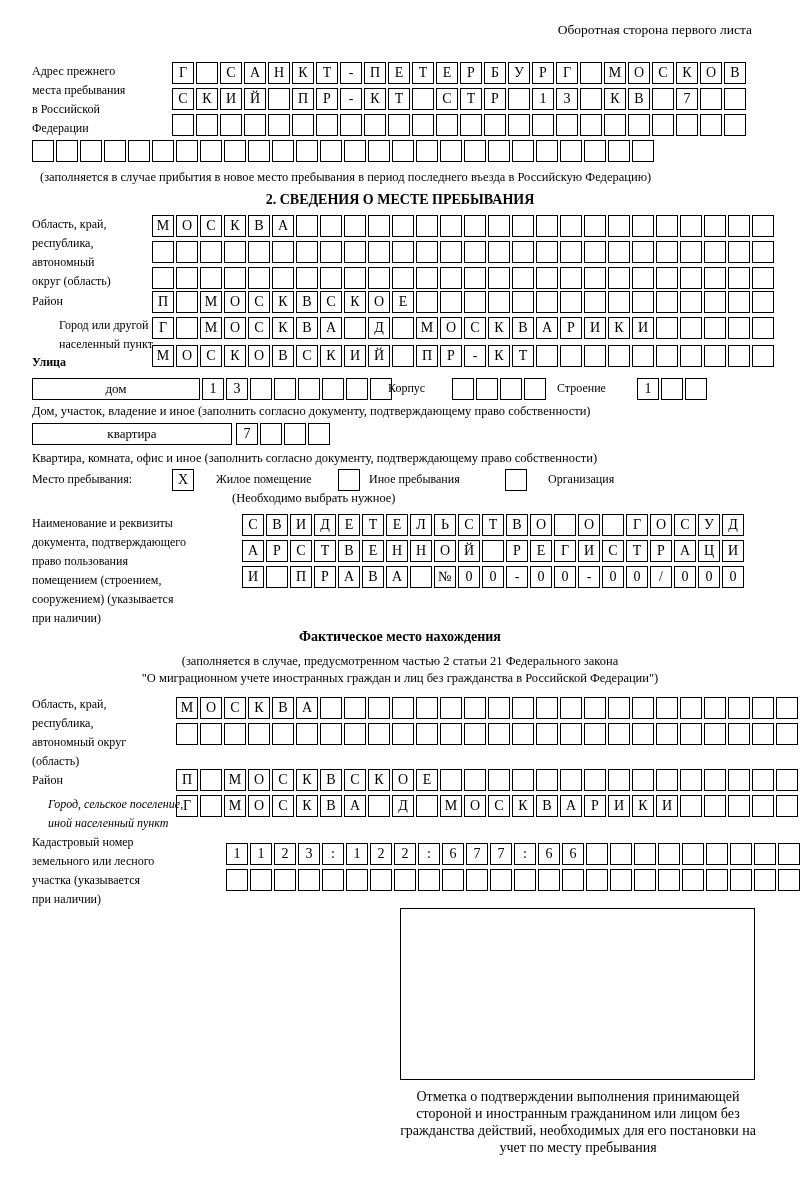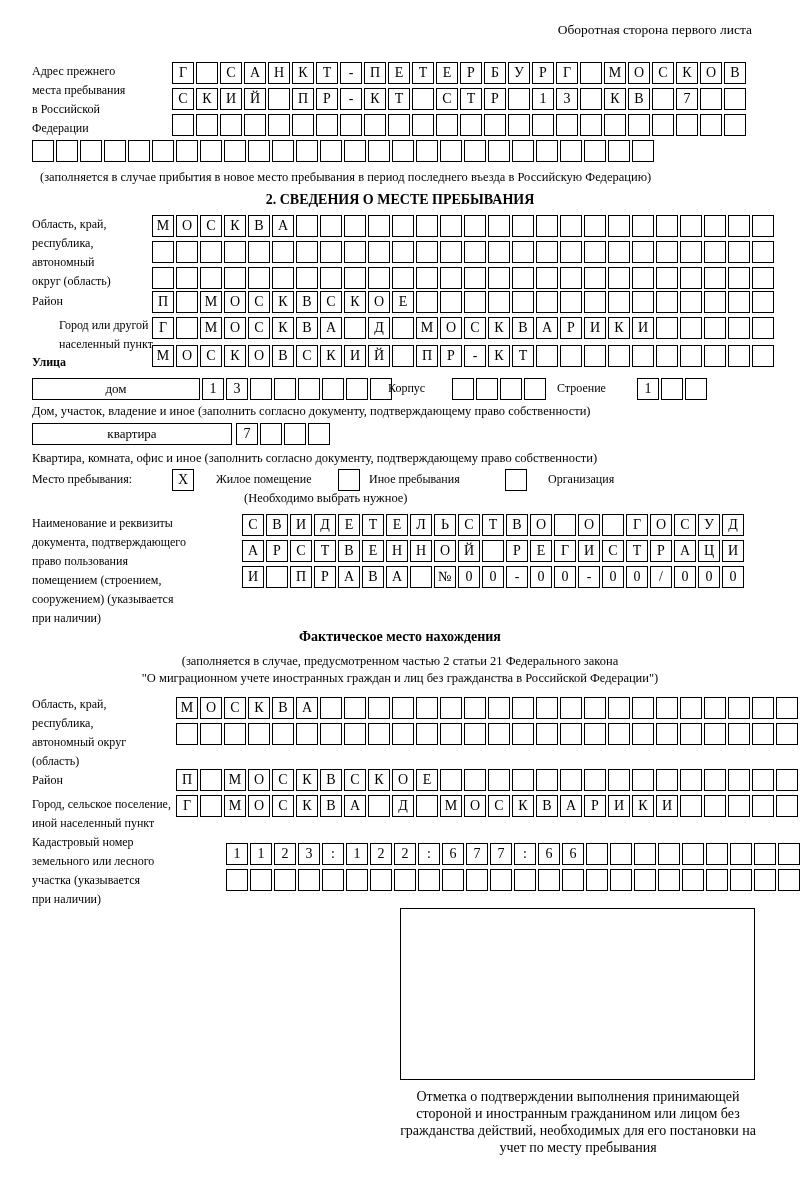--- a/index.html
+++ b/index.html
@@ -432,21 +432,21 @@
     </div>
   <div class="smalltext" style="left:32px; top:450px;">Квартира, комната, офис и иное (заполнить согласно документу, подтверждающему право собственности)</div>
 
   <div class="lbl" style="left:32px; top:470px;">Место пребывания:</div>
   <div class="chk" style="position:absolute; left:172px; top:469px;">X</div>
   <div class="lbl" style="left:202px; top:470px;margin-left:14px;">Жилое помещение</div>
   <div class="chk" style="position:absolute; left:338px; top:469px;"></div>
   <div class="lbl" style="left:369px; top:470px;">Иное пребывания</div>
   <div class="chk" style="position:absolute; left:505px; top:469px;"></div>
   <div class="lbl" style="left:548px; top:470px;">Организация</div>
-  <div class="smalltext" style="left:232px; top:490px;margin-left:12px;">(Необходимо выбрать нужное)</div>
+  <div class="smalltext" style="left:232px; top:490px;">(Необходимо выбрать нужное)</div>
 
   <div class="lbl" style="left:32px; top:514px; width:210px;">Наименование и реквизиты
 документа, подтверждающего
 право пользования
 помещением (строением,
 сооружением) (указывается
 при наличии)</div>
   <div class="cells" id="s2-doc1" style="left:242px; top:514px;">
       <div class="cell">С</div>
       <div class="cell">В</div>
@@ -605,21 +605,21 @@
       <div class="cell"></div>
       <div class="cell"></div>
       <div class="cell"></div>
       <div class="cell"></div>
       <div class="cell"></div>
       <div class="cell"></div>
       <div class="cell"></div>
       <div class="cell last"></div>
     </div>
 
-  <div class="lbl" style="left:32px; top:795px; width:160px;">Город, сельское поселение,
+  <div class="lbl" style="left:48px; top:795px; width:160px;font-style:italic;">Город, сельское поселение,
 иной населенный пункт</div>
   <div class="cells" id="s3-city" style="left:176px; top:795px;">
       <div class="cell">Г</div>
       <div class="cell"></div>
       <div class="cell">М</div>
       <div class="cell">О</div>
       <div class="cell">С</div>
       <div class="cell">К</div>
       <div class="cell">В</div>
       <div class="cell">А</div>

